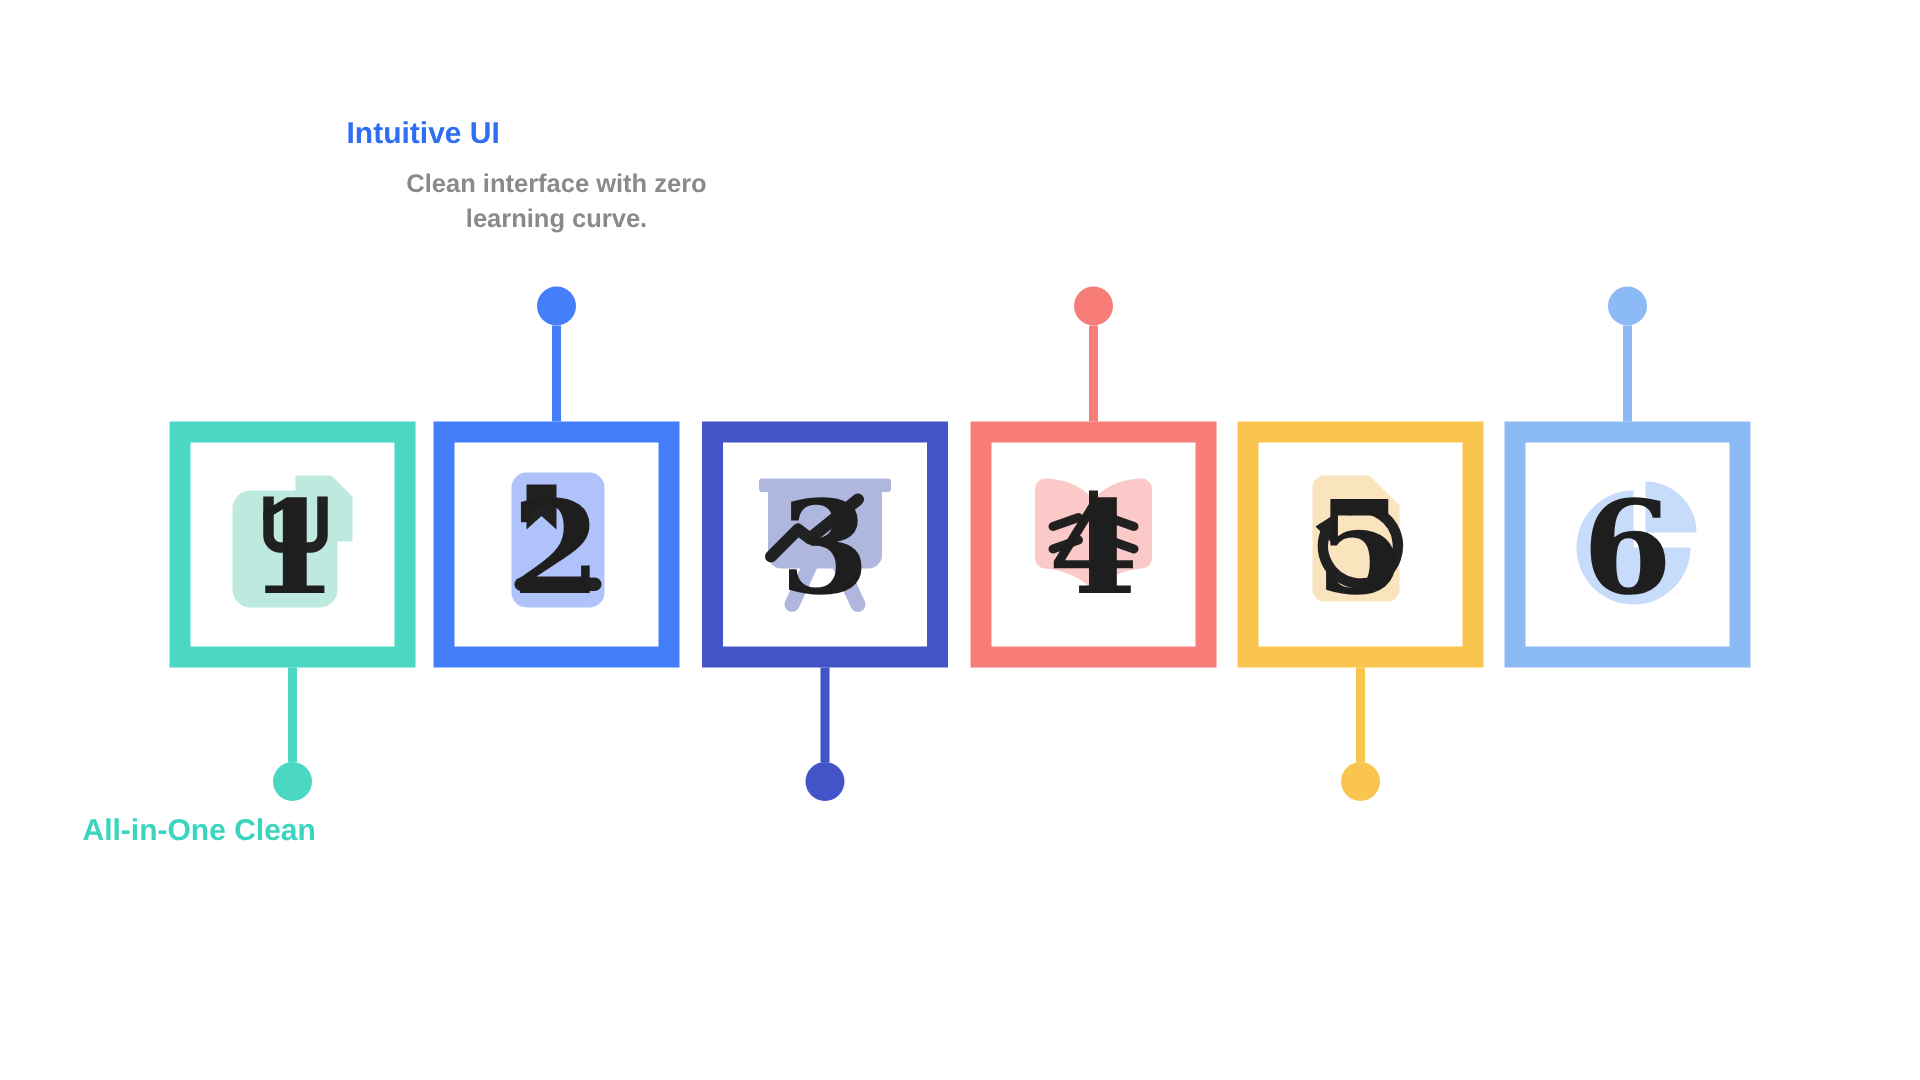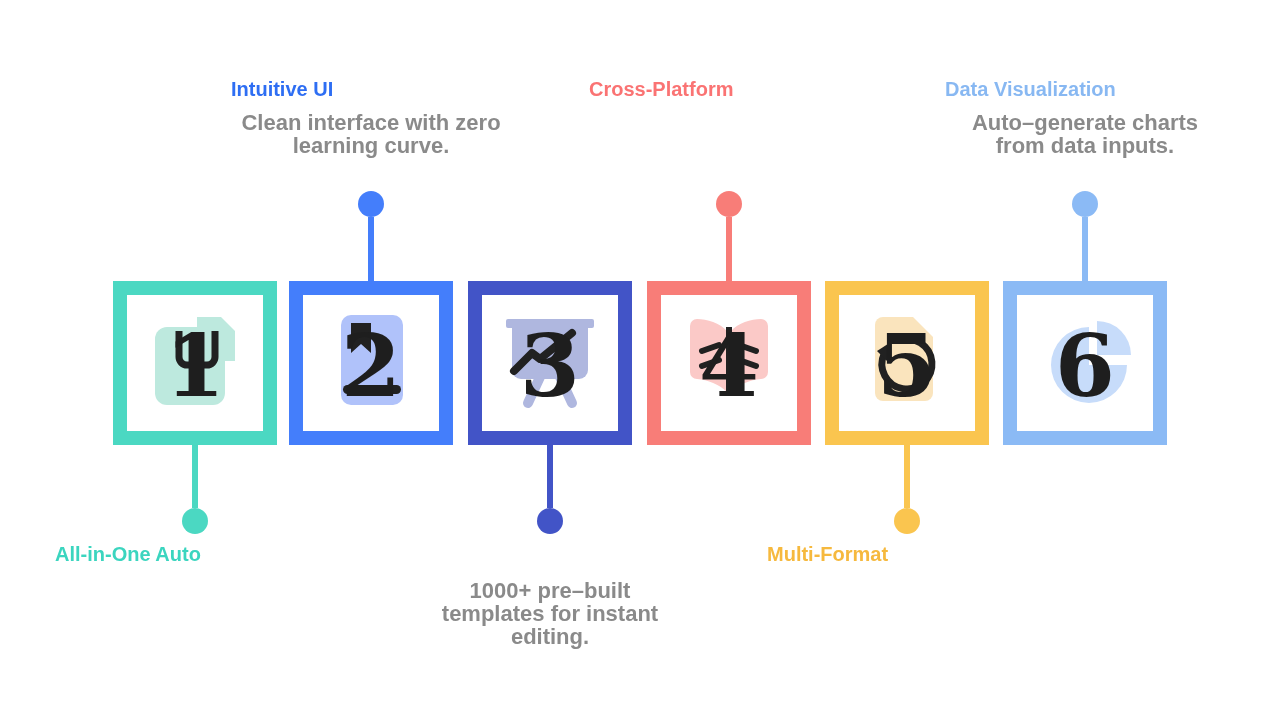--- a/index.html
+++ b/index.html
@@ -13,21 +13,21 @@
   .id{fill:#212121;}
   .sd{stroke:#212121;}
   .sl{stroke:var(--light);}
   .num{position:absolute;inset:0;display:flex;align-items:center;justify-content:center;
        padding-top:6px;font-family:"DejaVu Serif", serif;font-weight:700;font-size:86px;
        color:#1e1e1e;line-height:1;}
   .cline{position:absolute;left:147px;width:6px;background:var(--c);}
   .cdot{position:absolute;left:137px;width:26px;height:26px;border-radius:50%;background:var(--c);}
   .title{position:absolute;left:10px;width:280px;text-align:left;font-size:20px;
          font-weight:700;color:var(--tc);line-height:24px;}
-  .desc{position:absolute;left:10px;width:280px;text-align:center;font-size:22px;
+  .desc{position:absolute;left:10px;width:280px;text-align:center;font-size:17px;
         font-weight:700;color:#8a8a8a;line-height:23px;white-space:pre-line;}
   .feature.bottom .cline{top:445px;height:63px;}
   .feature.bottom .cdot{top:508px;}
   .feature.bottom .title{top:542px;}
   .feature.bottom .desc{top:579px;}
   .feature.top .cdot{top:191px;}
   .feature.top .cline{top:217px;height:64px;}
   .feature.top .title{top:77px;}
   .feature.top .desc{top:111px;}
 </style>
@@ -40,21 +40,21 @@
     <div class="box">
       <svg class="icon" viewBox="0 0 104 104">
         <rect class="il" x="12" y="18" width="70" height="78" rx="12"></rect>
         <path class="il" d="M54,8 h24 l14,14 v30 h-38 z"></path>
         <path class="sd" fill="none" stroke-width="7" d="M36,22 v26 a8,8 0 0 0 8,8 h20 a8,8 0 0 0 8,-8 v-26"></path>
       </svg>
       <span class="num">1</span>
     </div>
     <div class="cline"></div>
     <div class="cdot"></div>
-    <div class="title">All-in-One Auto</div>
+    <div class="title">All-in-One Clean</div>
   </div>
 
   <div class="feature top" style="left: 221px; --c: #447efb; --tc: #2e6ef3; --light: #b0c2fa;">
     <div class="box">
       <svg class="icon" viewBox="0 0 104 104">
         <rect class="il" x="22" y="6" width="62" height="90" rx="10"></rect>
         <path class="id" d="M32,14 h20 v30 l-10,-9 l-10,9 z"></path>
         <rect class="id" x="24" y="76" width="58" height="9" rx="4.5"></rect>
       </svg>
       <span class="num">2</span>
@@ -72,67 +72,59 @@
         <rect class="il" x="8" y="10" width="88" height="9" rx="2"></rect>
         <path class="il" d="M14,19 h76 v42 a9,9 0 0 1 -9,9 h-58 a9,9 0 0 1 -9,-9 z"></path>
         <line class="sl" x1="42" y1="68" x2="30" y2="94" stroke-width="10" stroke-linecap="round"></line>
         <line class="sl" x1="62" y1="68" x2="74" y2="94" stroke-width="10" stroke-linecap="round"></line>
         <polyline class="sd" fill="none" stroke-width="8" stroke-linecap="round" stroke-linejoin="round" points="16,62 34,44 42,50 74,24"></polyline>
       </svg>
       <span class="num">3</span>
     </div>
     <div class="cline"></div>
     <div class="cdot"></div>
-    <div class="desc">1000+ pre–built
-templates for instant
-editing.</div>
   </div>
 
   <div class="feature top" style="left: 579px; --c: #f87d78; --tc: #fa7373; --light: #fbc9c7;">
     <div class="box">
       <svg class="icon" viewBox="0 0 104 104">
         <path class="il" d="M50,22 C43,14 30,10 20,10 a7,7 0 0 0 -7,7 v46 a7,7 0 0 0 7,7 c11,1 22,5 30,13 z"></path>
         <path class="il" d="M54,22 C61,14 74,10 84,10 a7,7 0 0 1 7,7 v46 a7,7 0 0 1 -7,7 c-11,1 -22,5 -30,13 z"></path>
         <rect class="id" x="49" y="18" width="6" height="68"></rect>
         <g class="sd" stroke-width="6" stroke-linecap="round" fill="none">
           <line x1="25" y1="42" x2="42" y2="36"></line>
           <line x1="25" y1="57" x2="42" y2="51"></line>
           <line x1="62" y1="36" x2="79" y2="42"></line>
           <line x1="62" y1="51" x2="79" y2="57"></line>
         </g>
       </svg>
       <span class="num">4</span>
     </div>
     <div class="cline"></div>
     <div class="cdot"></div>
-    <div class="title">Cross-Platform</div>
   </div>
 
   <div class="feature bottom" style="left: 757px; --c: #fac54f; --tc: #f6b93e; --light: #fae4bd;">
     <div class="box">
       <svg class="icon" viewBox="0 0 104 104">
         <path class="il" d="M28,8 h30 l20,20 v56 a8,8 0 0 1 -8,8 h-42 a8,8 0 0 1 -8,-8 v-68 a8,8 0 0 1 8,-8 z"></path>
         <path class="sd" fill="none" stroke-width="7" d="M43.4,31.5 A25,25 0 1 1 29.3,44.4"></path>
         <polygon class="id" points="22,42 36,33 33,53"></polygon>
       </svg>
       <span class="num">5</span>
     </div>
     <div class="cline"></div>
     <div class="cdot"></div>
-    <div class="title">Multi-Format</div>
   </div>
 
   <div class="feature top" style="left: 935px; --c: #8bbaf5; --tc: #88b8f2; --light: #c7dcfa;">
     <div class="box">
       <svg class="icon" viewBox="0 0 104 104">
         <path class="il" d="M56,18 A38,38 0 1 0 94,56 L56,56 Z"></path>
         <path class="il" d="M64,46 L64,12 A34,34 0 0 1 98,46 Z"></path>
       </svg>
       <span class="num">6</span>
     </div>
     <div class="cline"></div>
     <div class="cdot"></div>
-    <div class="title">Data Visualization</div>
-    <div class="desc">Auto–generate charts
-from data inputs.</div>
   </div>
 
 </div>
 
 </body></html>

